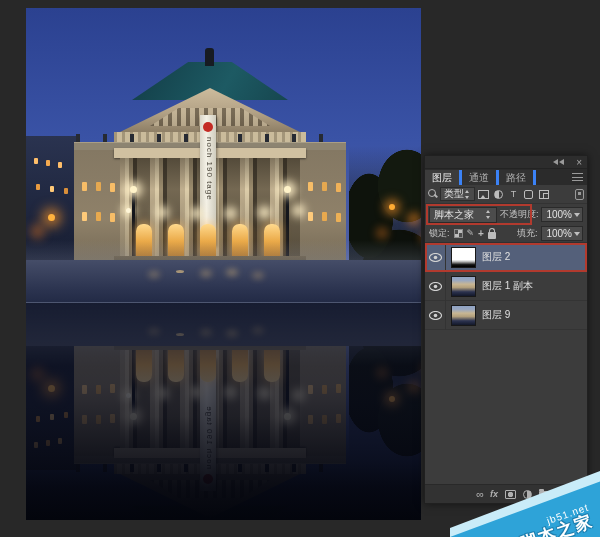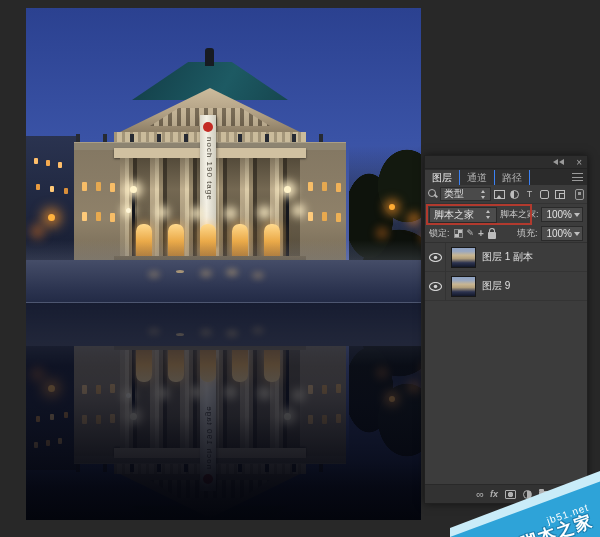--- a/index.html
+++ b/index.html
@@ -93,32 +93,32 @@
   .panel { position:absolute; left:424px; top:155px; width:164px; height:349px;
     background:#3c3c3c; border:1px solid #202020; box-shadow:0 0 8px rgba(0,0,0,.5); font-size:10px; color:#d6d6d6; }
   .titlebar { position:relative; height:13px; background:#2d2d2d; border-bottom:1px solid #232323; }
   .collapse-icon { position:absolute; right:22px; top:3px; width:12px; height:7px; }
   .collapse-icon i, .collapse-icon b { position:absolute; top:0; width:0; height:0;
     border-top:3.5px solid transparent; border-bottom:3.5px solid transparent; border-right:5px solid #9a9a9a; }
   .collapse-icon i{left:0;} .collapse-icon b{left:6px;}
   .close-icon { position:absolute; right:5px; top:0; color:#a5a5a5; font-size:10px; line-height:13px; }
   .tabs { position:relative; height:16px; background:#2b2b2b; display:flex; align-items:flex-end; }
   .tab { height:15px; line-height:15px; padding:0 7px; font-size:10px; color:#b3b3b3; background:#313131;
-    border-right:1px solid #3b82f6; }
+    border-right:3px solid #3b82f6; }
   .tab.active { background:#3c3c3c; color:#ededed; }
   .panel-menu-icon { position:absolute; right:4px; top:4px; width:11px; height:8px;
     border-top:1px solid #9a9a9a; border-bottom:1px solid #9a9a9a; }
   .panel-menu-icon::before { content:""; position:absolute; left:0; top:2.5px; width:11px; height:1px; background:#9a9a9a; }
 
   .filter-row { position:relative; height:19px; border-bottom:1px solid #333; display:flex; align-items:center; padding:0 3px; gap:2px; }
   .search-icon { position:relative; width:10px; height:10px; }
   .search-icon::before { content:""; position:absolute; left:0; top:0; width:6px; height:6px; border:1.5px solid #b5b5b5; border-radius:50%; }
   .search-icon::after { content:""; position:absolute; left:6px; top:6px; width:4px; height:1.5px; background:#b5b5b5; transform:rotate(45deg); }
   .kind-select { height:14px; background:#4a4a4a; border:1px solid #2c2c2c; display:flex; align-items:center;
-    padding:0 3px; gap:16px; color:#dcdcdc; }
+    padding:0 3px; gap:0; color:#dcdcdc; }
   .mini-stepper { width:7px; height:9px; position:relative; }
   .mini-stepper::before { content:""; position:absolute; left:1px; top:0; border-left:2.5px solid transparent; border-right:2.5px solid transparent; border-bottom:3px solid #c0c0c0; }
   .mini-stepper::after { content:""; position:absolute; left:1px; bottom:0; border-left:2.5px solid transparent; border-right:2.5px solid transparent; border-top:3px solid #c0c0c0; }
   .f-ico { width:13px; height:13px; display:flex; align-items:center; justify-content:center; color:#bdbdbd; font-size:9px; }
   .ico-image { width:11px; height:9px; border:1px solid #bdbdbd; position:relative; overflow:hidden; }
   .ico-image::before { content:""; position:absolute; left:1px; bottom:-1px; border-left:3px solid transparent; border-right:3px solid transparent; border-bottom:4px solid #bdbdbd; }
   .ico-halfcircle { width:9px; height:9px; border-radius:50%; border:1px solid #bdbdbd;
     background:linear-gradient(90deg,#bdbdbd 50%, transparent 50%); }
   .ico-square { width:9px; height:9px; border:1px solid #bdbdbd; border-radius:2px; }
   .ico-smart { width:10px; height:9px; border:1px solid #bdbdbd; position:relative; }
@@ -321,21 +321,21 @@
         </span>
       <span class="ico-toggle"></span>
     </div>
 
     <div class="blend-row">
       <span class="blend-select">
         <span>脚本之家</span>
           <span class="mini-stepper"></span>
       </span>
       <span class="red-box-blend"></span>
-      <span class="small-label">脚本之家:</span>
+      <span class="small-label">不透明度:</span>
       <span class="value-box">
         <span>100%</span>
           <span class="dd-arrow"></span>
       </span>
     </div>
 
     <div class="lock-row">
       <span class="small-label">锁定:</span>
       <span class="ico-checker"></span>
       <span class="ico-brush">✎</span>
@@ -343,20 +343,31 @@
       <span class="ico-lock"></span>
       <span style="flex:1"></span>
       <span class="small-label">填充:</span>
       <span class="value-box">
         <span>100%</span>
           <span class="dd-arrow"></span>
       </span>
     </div>
 
     <div class="layers-list">
+      <div class="layer-row selected">
+        <span class="eye-cell">
+          <svg class="eye-svg" width="13" height="9" viewBox="0 0 13 9">
+              <ellipse cx="6.5" cy="4.5" rx="6" ry="4" fill="none" stroke="#d0d0d0" stroke-width="1.2"></ellipse>
+              <circle cx="6.5" cy="4.5" r="1.8" fill="#d0d0d0"></circle>
+            </svg>
+        </span>
+        <span class="thumb thumb-gradient"></span>
+        <span class="layer-name">图层 2</span>
+        <span class="red-box-row"></span>
+      </div>
       <div class="layer-row">
         <span class="eye-cell">
           <svg class="eye-svg" width="13" height="9" viewBox="0 0 13 9">
               <ellipse cx="6.5" cy="4.5" rx="6" ry="4" fill="none" stroke="#d0d0d0" stroke-width="1.2"></ellipse>
               <circle cx="6.5" cy="4.5" r="1.8" fill="#d0d0d0"></circle>
             </svg>
         </span>
         <span class="thumb thumb-photo"></span>
         <span class="layer-name">图层 1 副本</span>
       </div>

